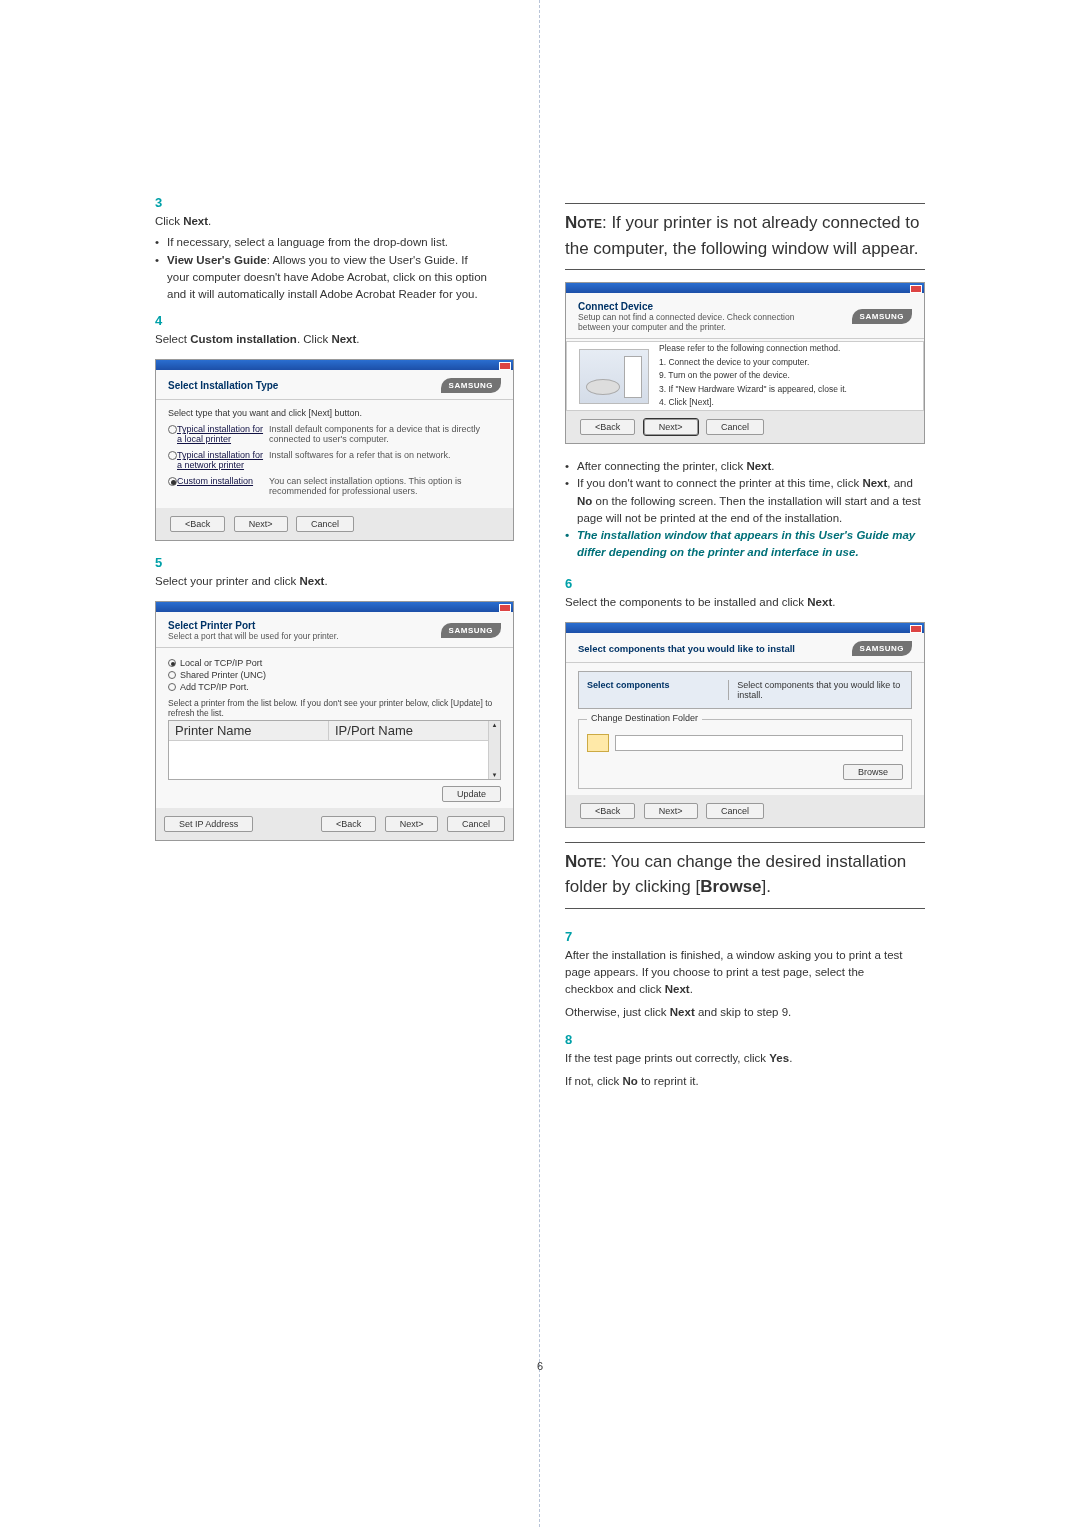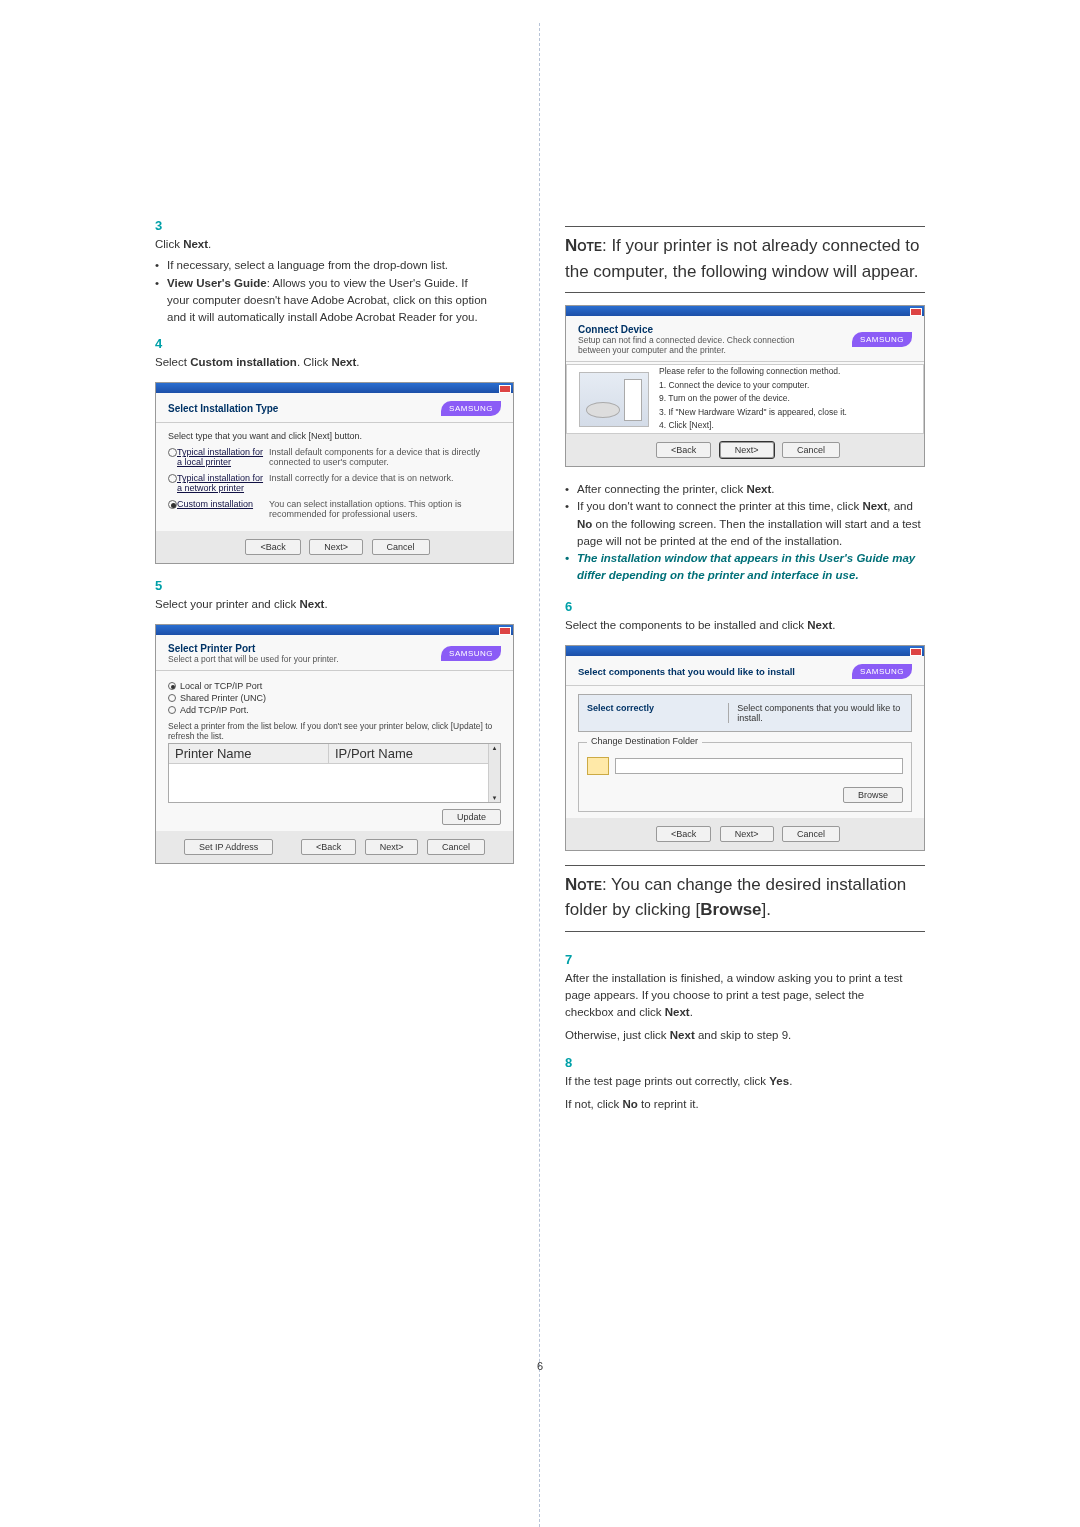--- a/index.html
+++ b/index.html
@@ -13,21 +13,20 @@
   .page {
     width: 1080px;
     height: 1527px;
     position: relative;
     display: flex;
     gap: 0;
   }
   .column {
     width: 50%;
     padding-top: 195px;
-    margin-top: 23px;
   }
   .col-left { padding-left: 155px; padding-right: 25px; border-right: 1px dashed #b8c4d8; }
   .col-right { padding-left: 25px; padding-right: 155px; }
   .step-num {
     color: #00a0a8;
     font-weight: bold;
     font-size: 13px;
     display: inline-block;
     width: 18px;
     vertical-align: top;
@@ -64,40 +63,40 @@
     background:#d44; border:1px solid #fff;
   }
   .fig-header {
     padding: 8px 12px 4px;
     display: flex;
     justify-content: space-between;
     align-items: center;
   }
   .fig-title { font-weight: bold; font-size: 10px; color: #003366; }
   .samsung-badge {
-    background: #8b5cf6;
+    background: #737373;
     color: #fff;
     font-size: 8px;
     padding: 3px 8px;
     border-radius: 10px 0 10px 0;
-    font-weight: normal;
+    font-weight: bold;
     letter-spacing: 0.5px;
   }
   .fig-section { padding: 6px 12px; }
   .fig-hr { border: 0; border-top: 1px solid #ccc; margin: 2px 0; }
   .radio-row { display: flex; align-items: flex-start; margin: 6px 0; }
   .radio-row .r { width: 9px; height: 9px; border: 1px solid #666; border-radius: 50%; margin-top: 1px; flex-shrink: 0; position: relative; }
   .radio-row .r.sel::after { content:""; position:absolute; width:5px; height:5px; background:#333; border-radius:50%; top:2px; left:2px; }
   .radio-row .lbl { width: 92px; flex-shrink:0; color:#114; }
   .radio-row .lbl.link { color:#114; text-decoration: underline; }
   .radio-row .desc { flex:1; color:#555; }
   .btnbar {
     background: #e8e8e8;
-    padding: 8px 28px;
-    text-align: center;
+    padding: 8px 8px;
+    text-align: left;
   }
   .btn {
     display: inline-block;
     border: 1px solid #999;
     background: #f2f2f2;
     padding: 2px 14px;
     font-size: 9px;
     margin-left: 6px;
     border-radius: 2px;
   }
@@ -192,21 +191,21 @@
       <div class="fig-section">
         <div style="margin-bottom:6px;">Select type that you want and click [Next] button.</div>
         <div class="radio-row">
           <span class="r"></span>
           <span class="lbl link">Typical installation for a local printer</span>
           <span class="desc">Install default components for a device that is directly connected to user's computer.</span>
         </div>
         <div class="radio-row">
           <span class="r"></span>
           <span class="lbl link">Typical installation for a network printer</span>
-          <span class="desc">Install correctly for a device that is on network.</span>
+          <span class="desc">Install softwares for a refer that is on network.</span>
         </div>
         <div class="radio-row">
           <span class="r sel"></span>
           <span class="lbl link">Custom installation</span>
           <span class="desc">You can select installation options. This option is recommended for professional users.</span>
         </div>
       </div>
       <div class="btnbar">
         <span class="btn">&lt;Back</span>
         <span class="btn">Next&gt;</span>
@@ -340,21 +339,21 @@
 
     <div class="fig">
       <div class="titlebar"></div>
       <div class="fig-header">
         <div class="fig-title" style="font-size:9.5px;">Select components that you would like to install</div>
         <div class="samsung-badge">SAMSUNG</div>
       </div>
       <hr class="fig-hr">
       <div class="fig-section">
         <div class="comp-box">
-          <div class="leftc">Select correctly</div>
+          <div class="leftc">Select components</div>
           <div class="rightc">Select components that you would like to install.</div>
         </div>
         <div class="legend">
           <span class="legend-title">Change Destination Folder</span>
           <div class="path-bar">
             <span class="path-icon"></span>
             <span class="path-field"></span>
           </div>
           <div style="text-align:right;margin-top:12px;">
             <span class="btn">Browse</span>

